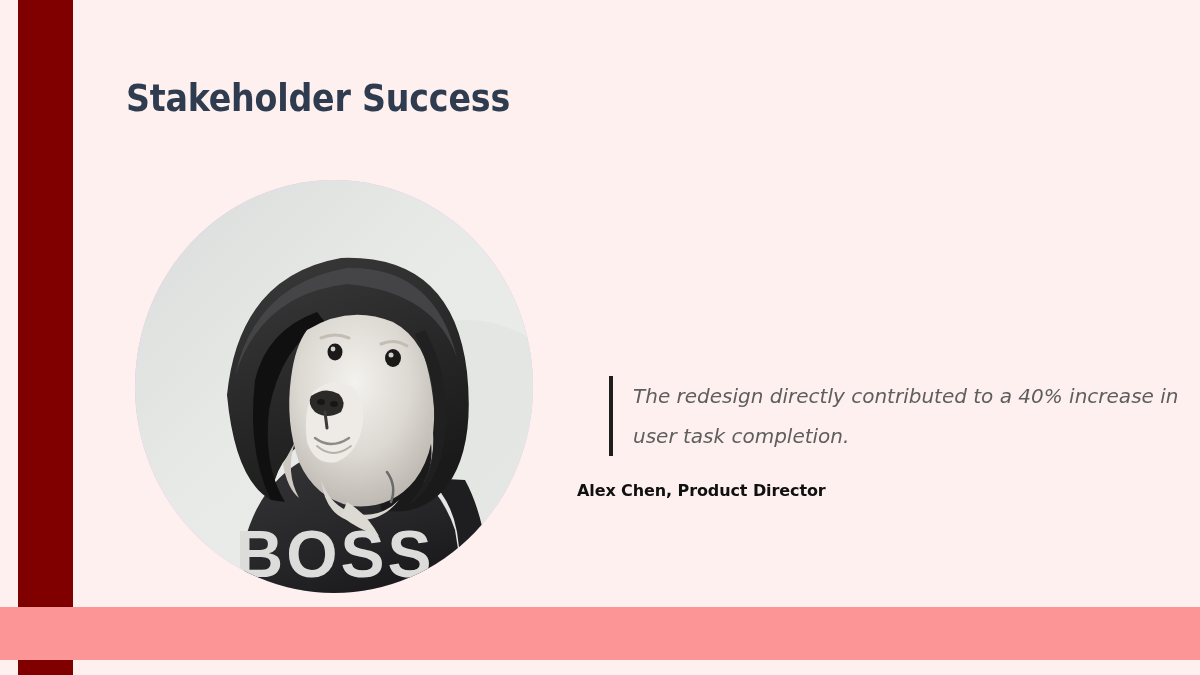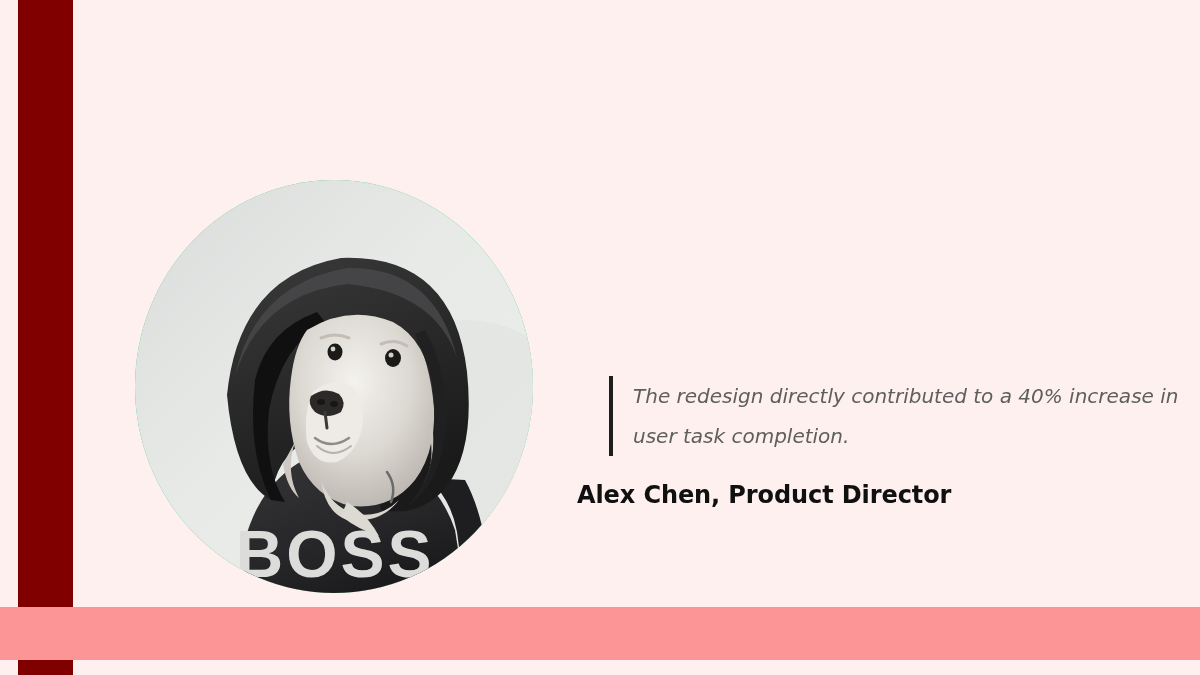--- a/index.html
+++ b/index.html
@@ -63,21 +63,21 @@
 
   
   .portrait-wrap {
     position: absolute;
     left: 135px;
     top: 180px;
     width: 398px;
     height: 413px;
     border-radius: 50%;
     overflow: hidden;
-    background: #22c55e;
+    background: #f0abfc;
     z-index: 3;
   }
   .portrait-svg {
     display: block;
     width: 100%;
     height: 100%;
   }
 
   
   .quote-block {
@@ -101,32 +101,33 @@
   }
 
   .attribution {
     position: absolute;
     left: 577px;
     top: 481px;
     z-index: 3;
     color: #101010;
     font-family: "DejaVu Sans", "Liberation Sans", sans-serif;
     font-weight: bold;
-    font-size: 24px;
+    font-size: 16px;
     letter-spacing: -0.1px;
   }
 </style>
 </head>
 <body>
 
 <div id="slide">
 
   <div class="left-accent-bar"></div>
 
   <h1 class="slide-title">
+    <span class="title-line">Stakeholder Success</span>
   </h1>
 
   <div class="portrait-wrap">
     <svg class="portrait-svg" viewBox="0 0 398 413" preserveAspectRatio="xMidYMid slice" aria-hidden="true">
       <defs>
         <linearGradient id="bgGrad" x1="0" y1="0" x2="1" y2="1">
           <stop offset="0%" stop-color="#d9dcda"></stop>
           <stop offset="45%" stop-color="#e8eae8"></stop>
           <stop offset="100%" stop-color="#eceeec"></stop>
         </linearGradient>

